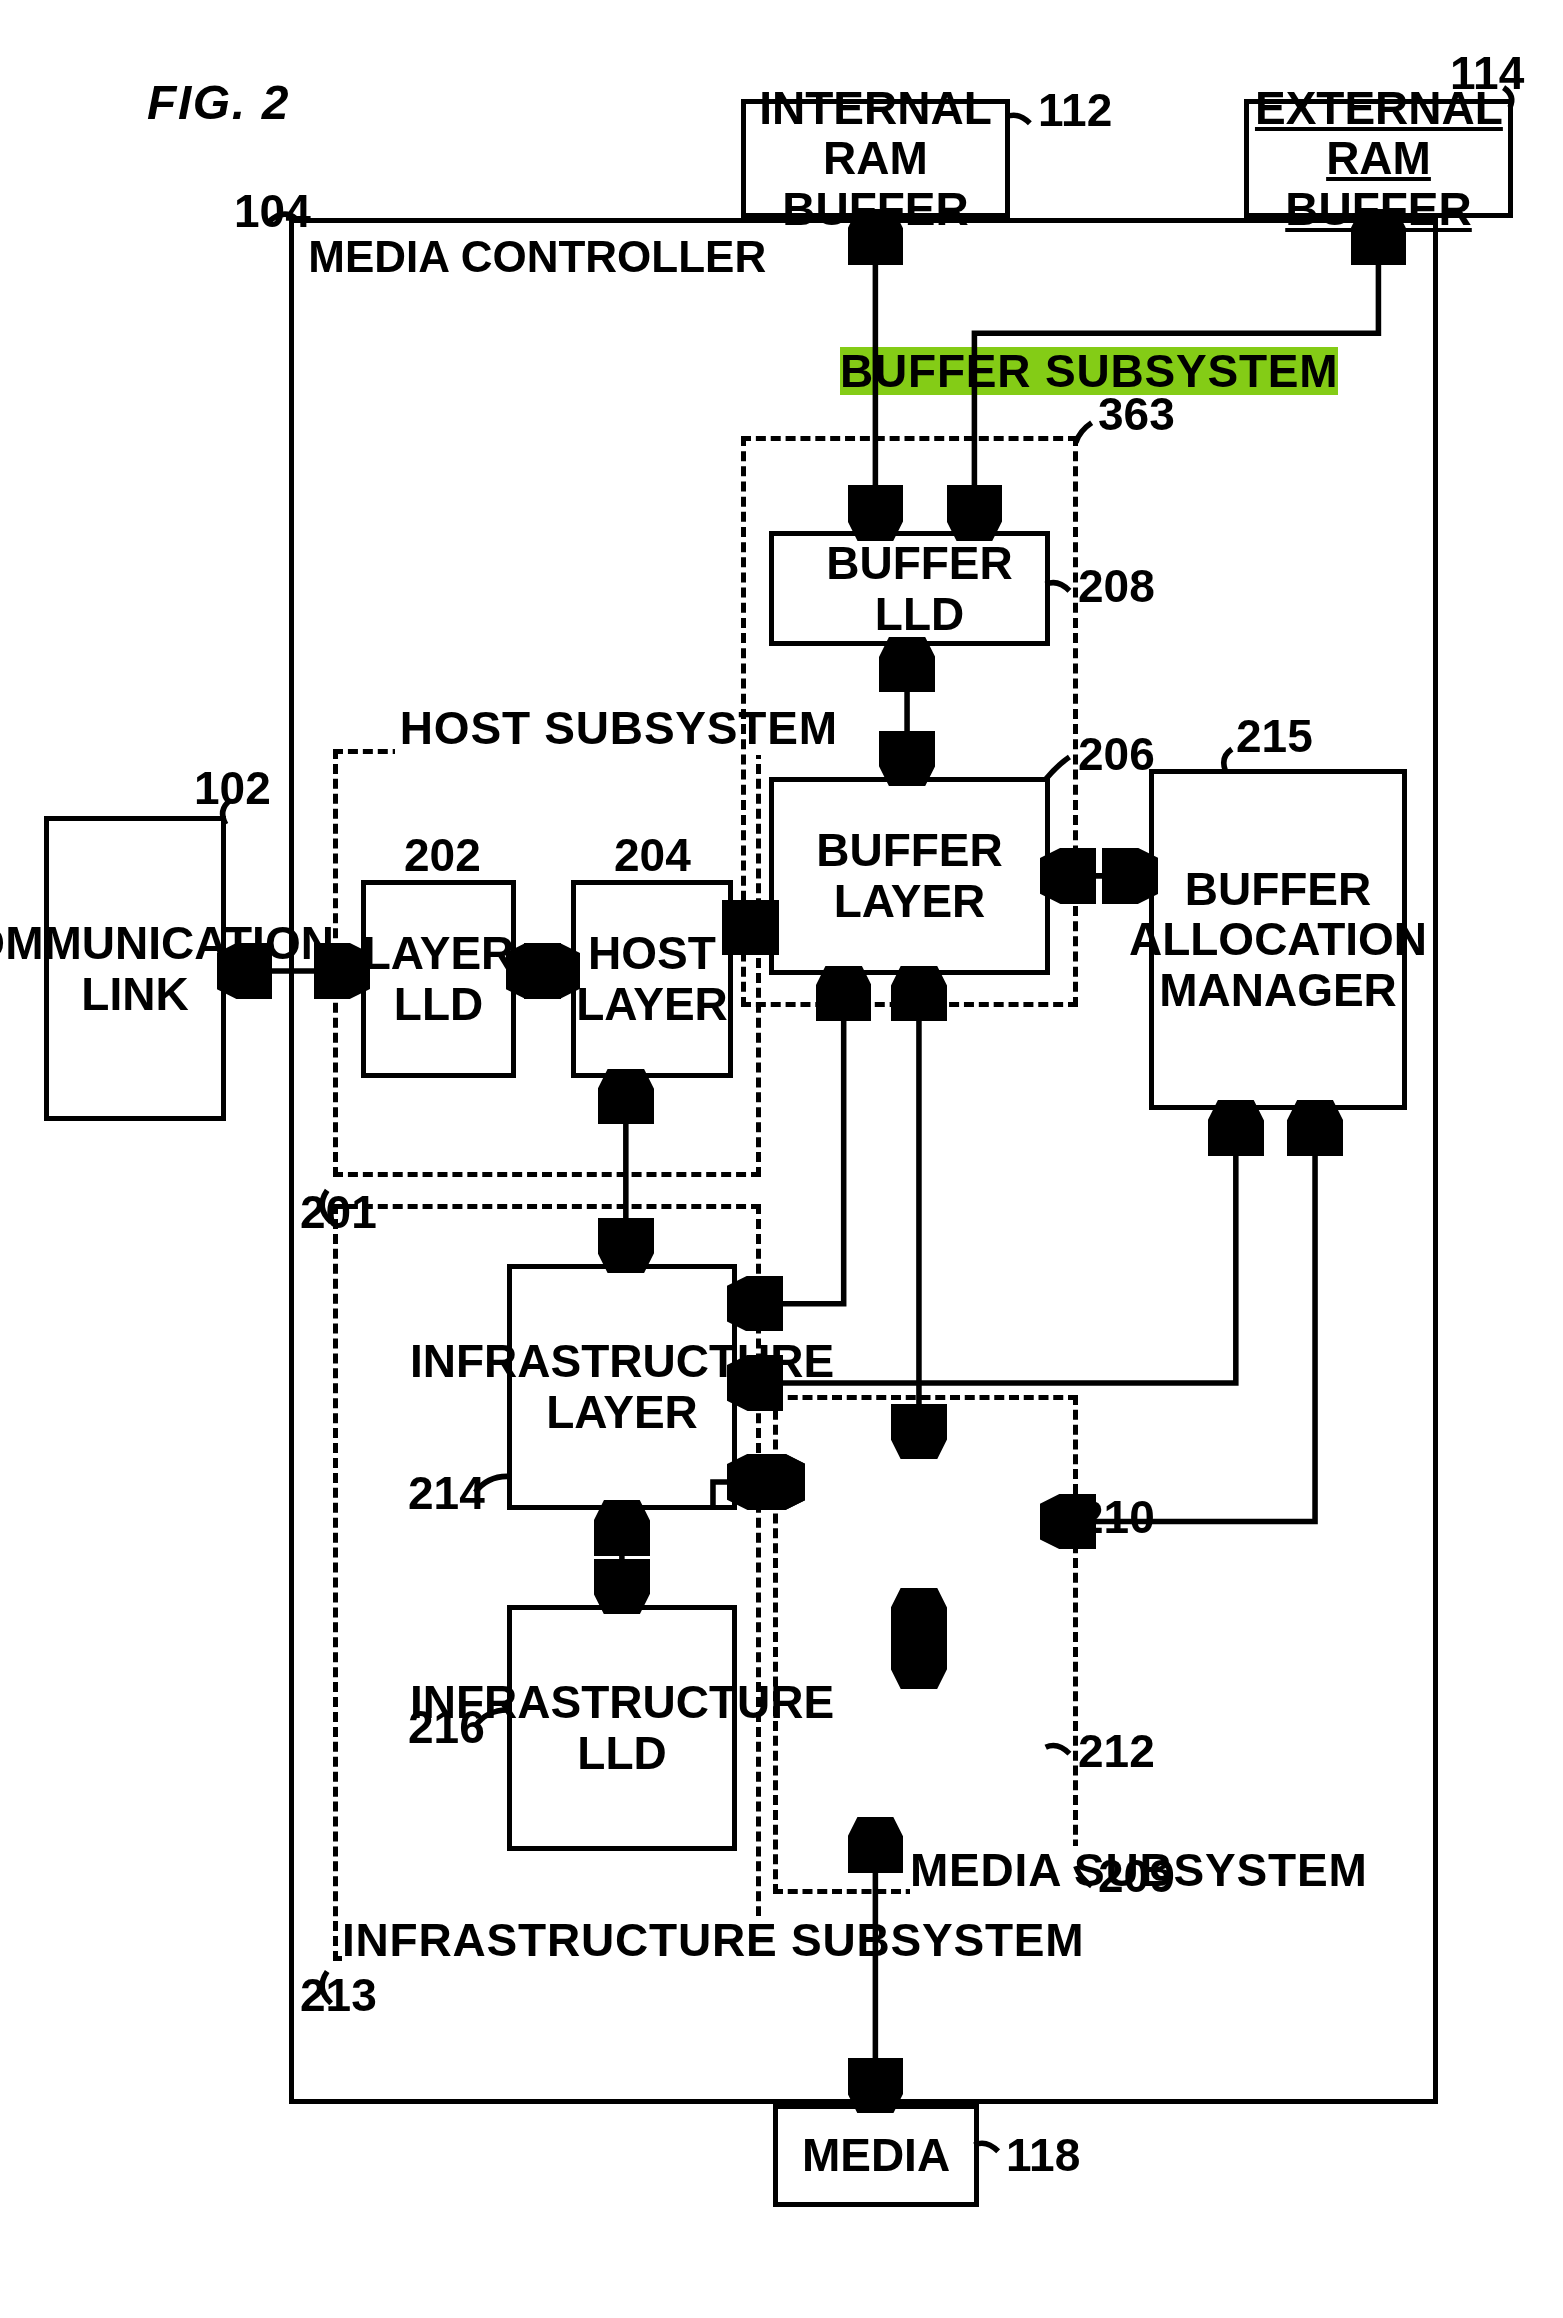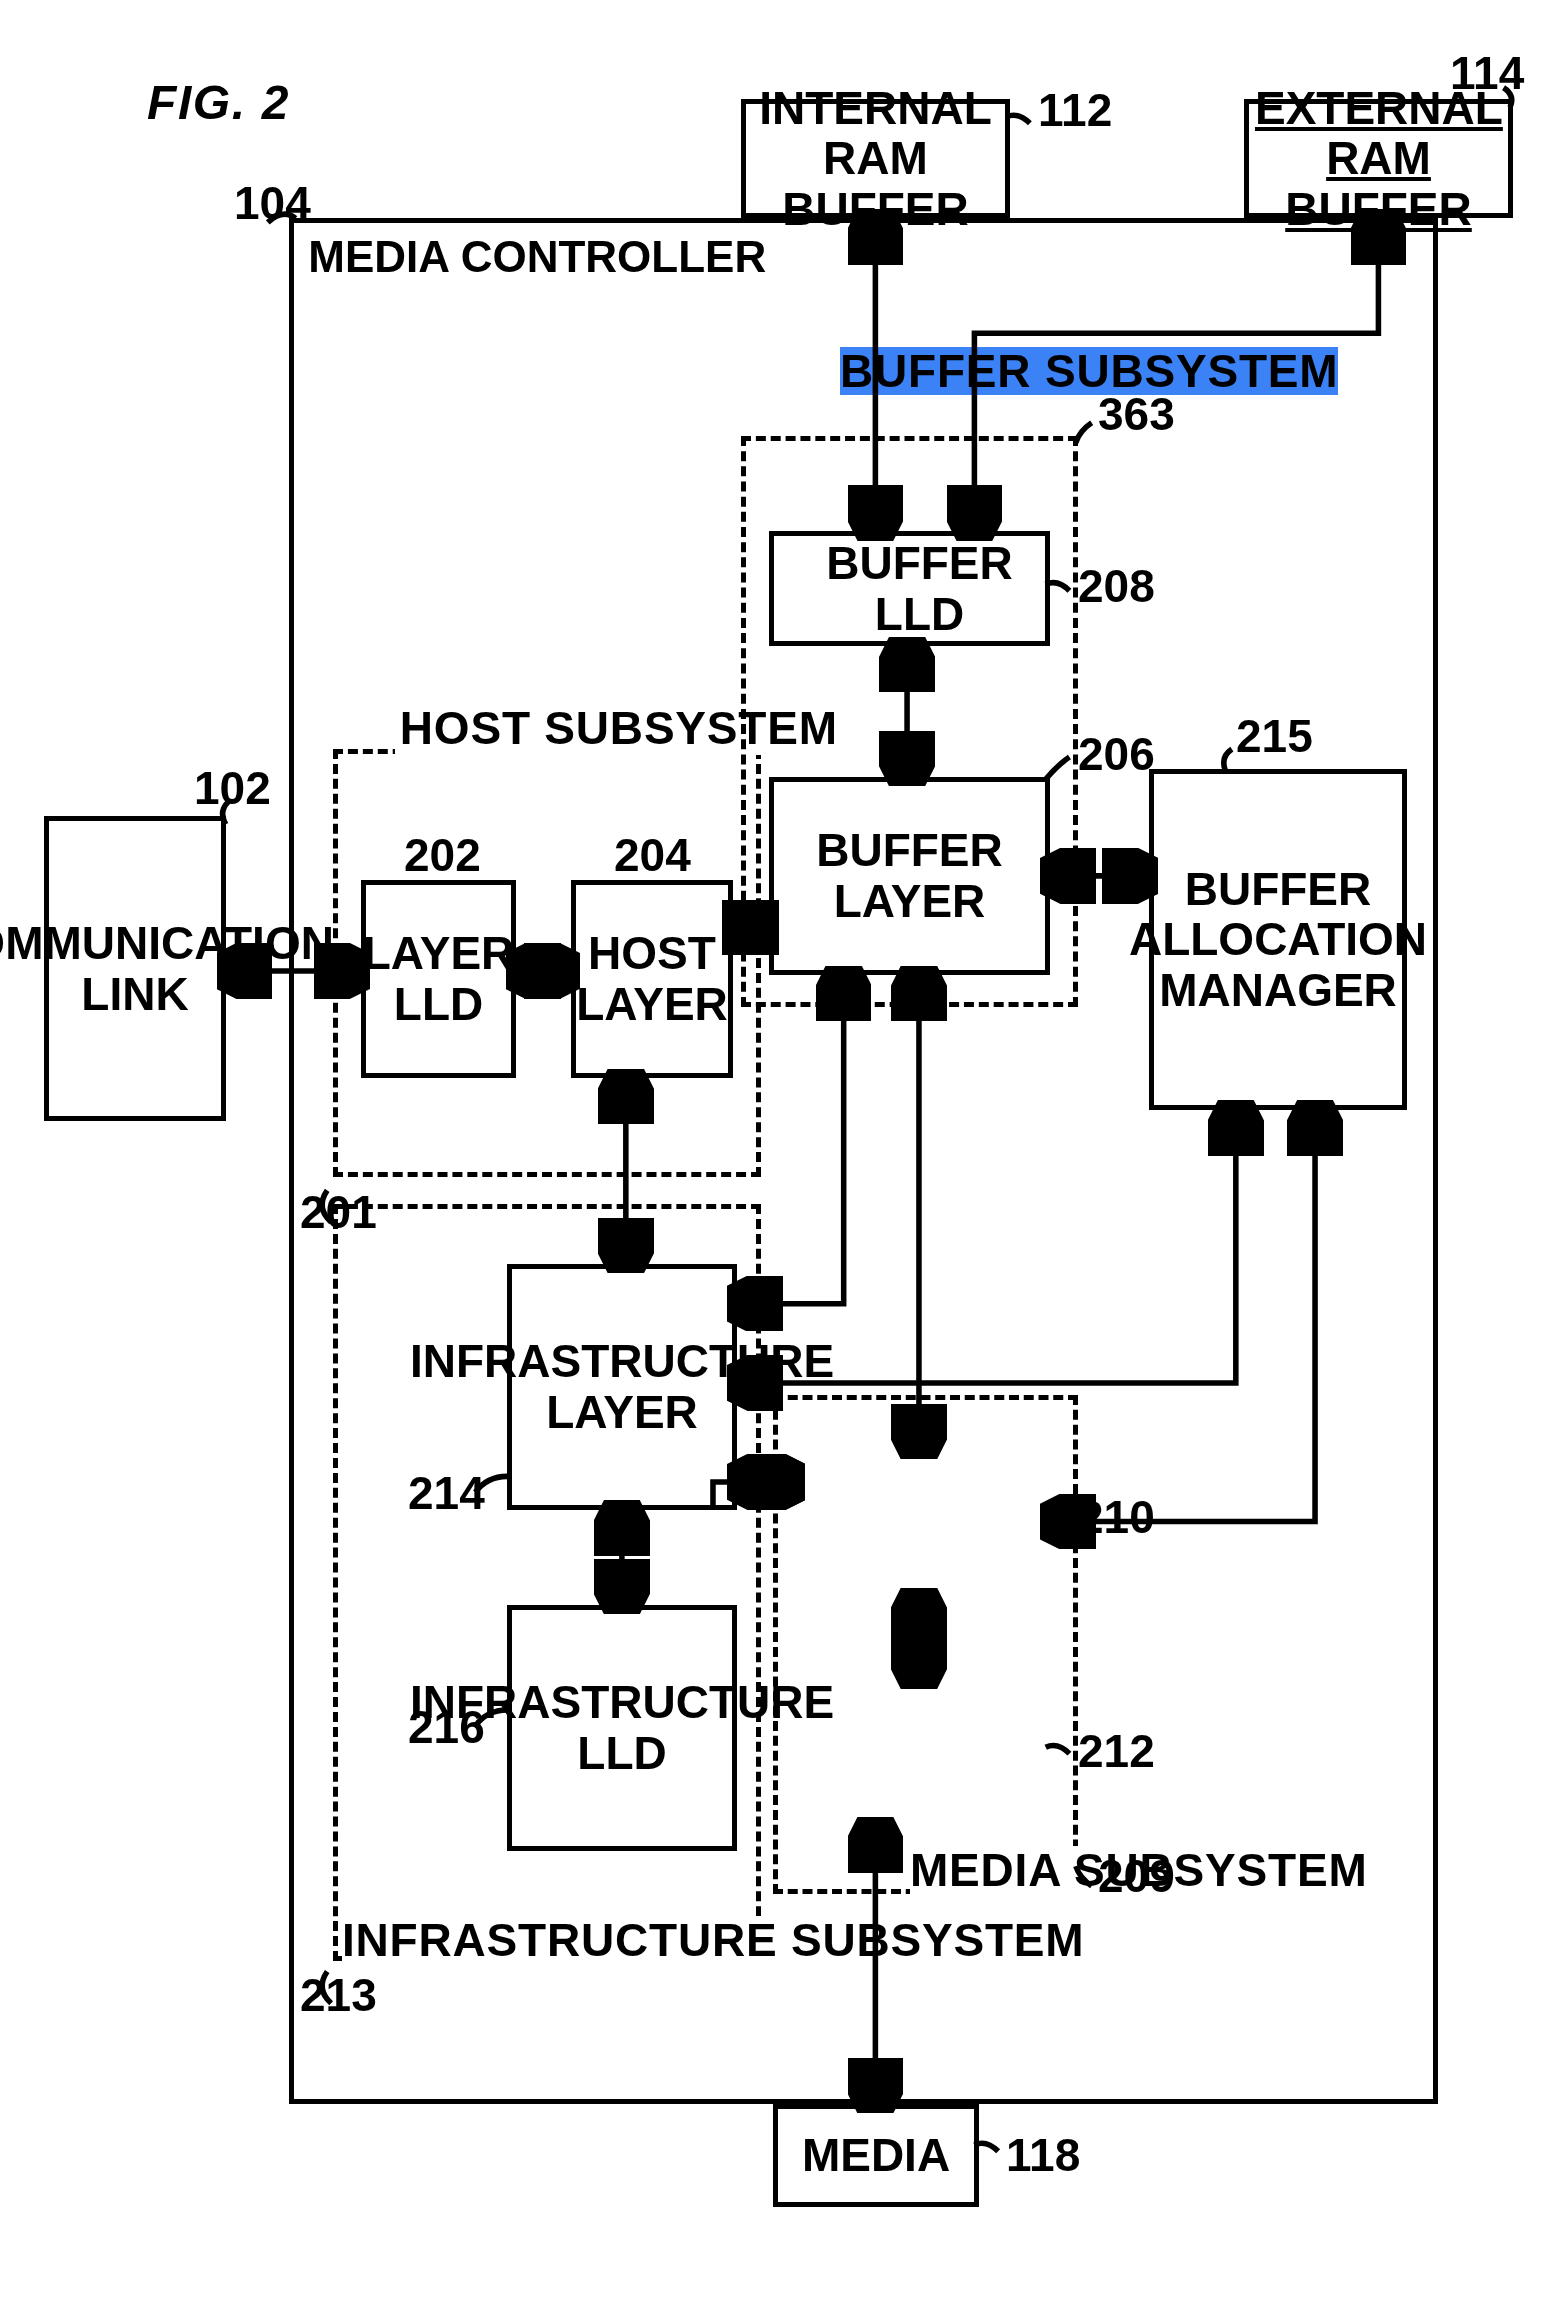--- a/index.html
+++ b/index.html
@@ -92,21 +92,21 @@
   </div>
 
   <div class="box" style="left:773px; top:2104px; width:206px; height:103px;">
     <span>MEDIA</span>
   </div>
 
   <div class="dashbox" style="left:333px; top:749px; width:428px; height:428px;"></div>
   <div class="biglabel" style="left:395px; top:701px; background:#fff; padding:0 4.8px;">HOST SUBSYSTEM</div>
 
   <div class="dashbox" style="left:741px; top:436px; width:337px; height:571px;"></div>
-  <div class="biglabel" style="left:840px; top:347px; text-align:center; line-height:1.05; background:#3b82f6;">BUFFER SUBSYSTEM</div>
+  <div class="biglabel" style="left:840px; top:347px; text-align:center; line-height:1.05; background:#84cc16;">BUFFER SUBSYSTEM</div>
 
   <div class="dashbox" style="left:773px; top:1395px; width:305px; height:499px;"></div>
   <div class="biglabel" style="left:880px; top:1846px; text-align:center; line-height:1.05; background:#fff;margin-left:30px;">MEDIA SUBSYSTEM</div>
 
   <div class="dashbox" style="left:333px; top:1204px; width:428px; height:757px;"></div>
   <div class="biglabel" style="left:342px; top:1916px; text-align:center; line-height:1.05; background:#fff;">INFRASTRUCTURE SUBSYSTEM</div>
 
   <div class="box" style="left:361px; top:880px; width:155px; height:198px;">
     <span>LAYER LLD</span>
   </div>
@@ -130,21 +130,21 @@
 
 
   <div class="box" style="left:507px; top:1264px; width:230px; height:246px;">
     <span>INFRASTRUCTURE LAYER</span>
   </div>
 
   <div class="box" style="left:507px; top:1605px; width:230px; height:246px;">
     <span>INFRASTRUCTURE LLD</span>
   </div>
 
-  <div class="numlabel" style="left:234px; top:176px;">104</div>
+  <div class="numlabel" style="left:234px; top:184px;">104</div>
   <div class="numlabel" style="left:194px; top:761px;">102</div>
   <div class="numlabel" style="left:1038px; top:83px;">112</div>
   <div class="numlabel" style="left:1450px; top:46px;">114</div>
   <div class="numlabel" style="left:1006px; top:2128px;">118</div>
 
   <div class="numlabel" style="left:300px; top:1185px;">201</div>
   <div class="numlabel" style="left:1098px; top:387px;">363</div>
   <div class="numlabel" style="left:1098px; top:1849px;">209</div>
   <div class="numlabel" style="left:300px; top:1968px;">213</div>
 

